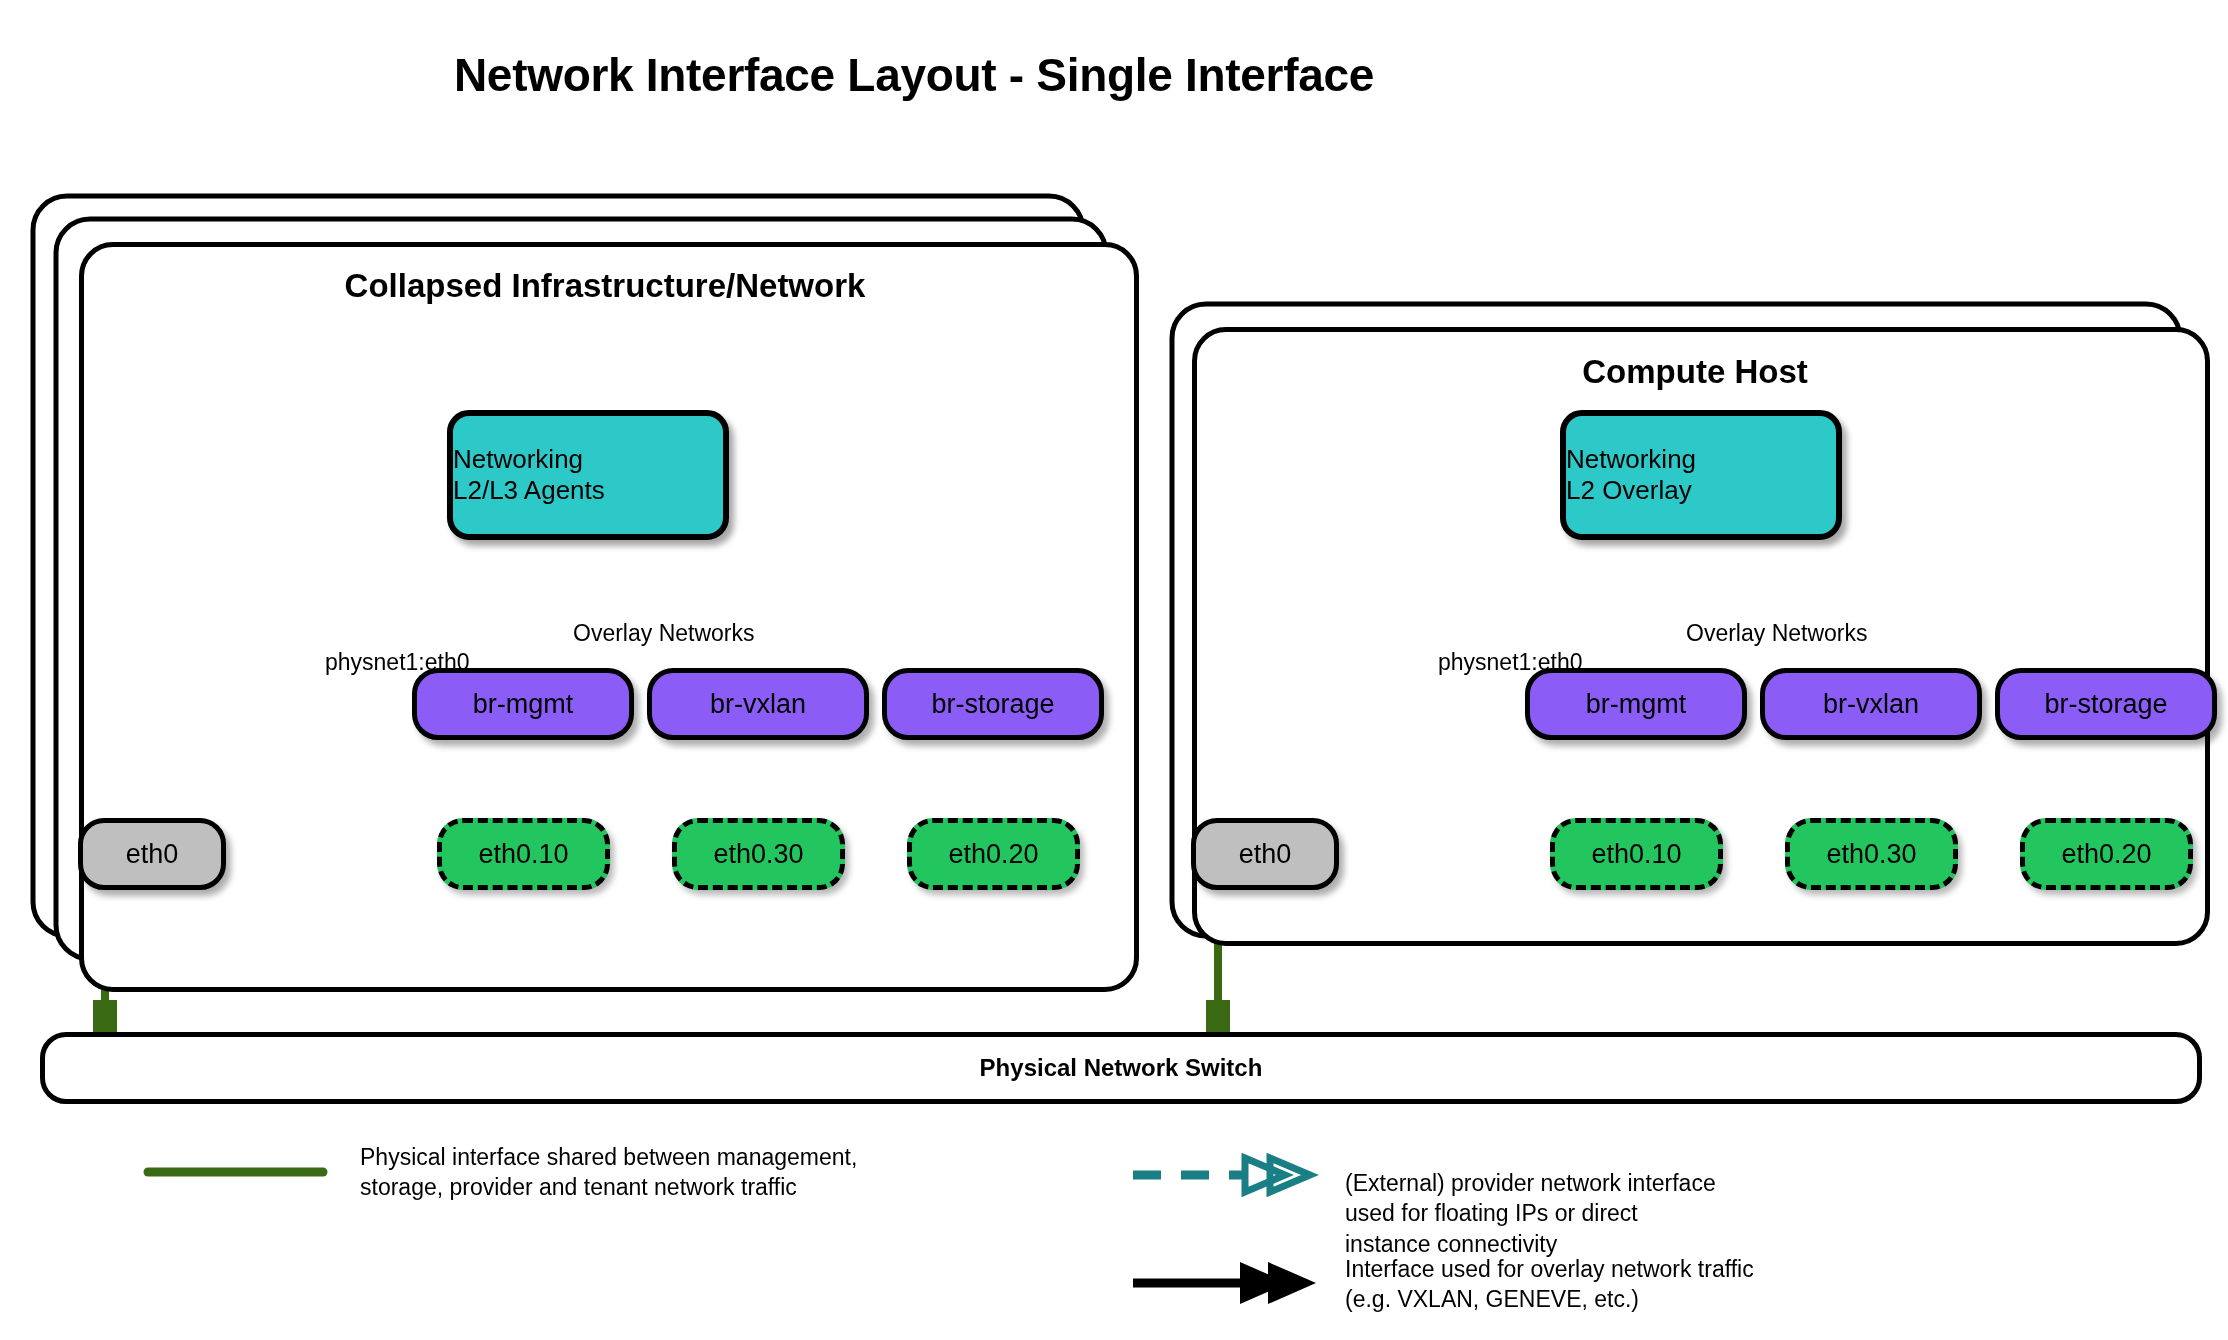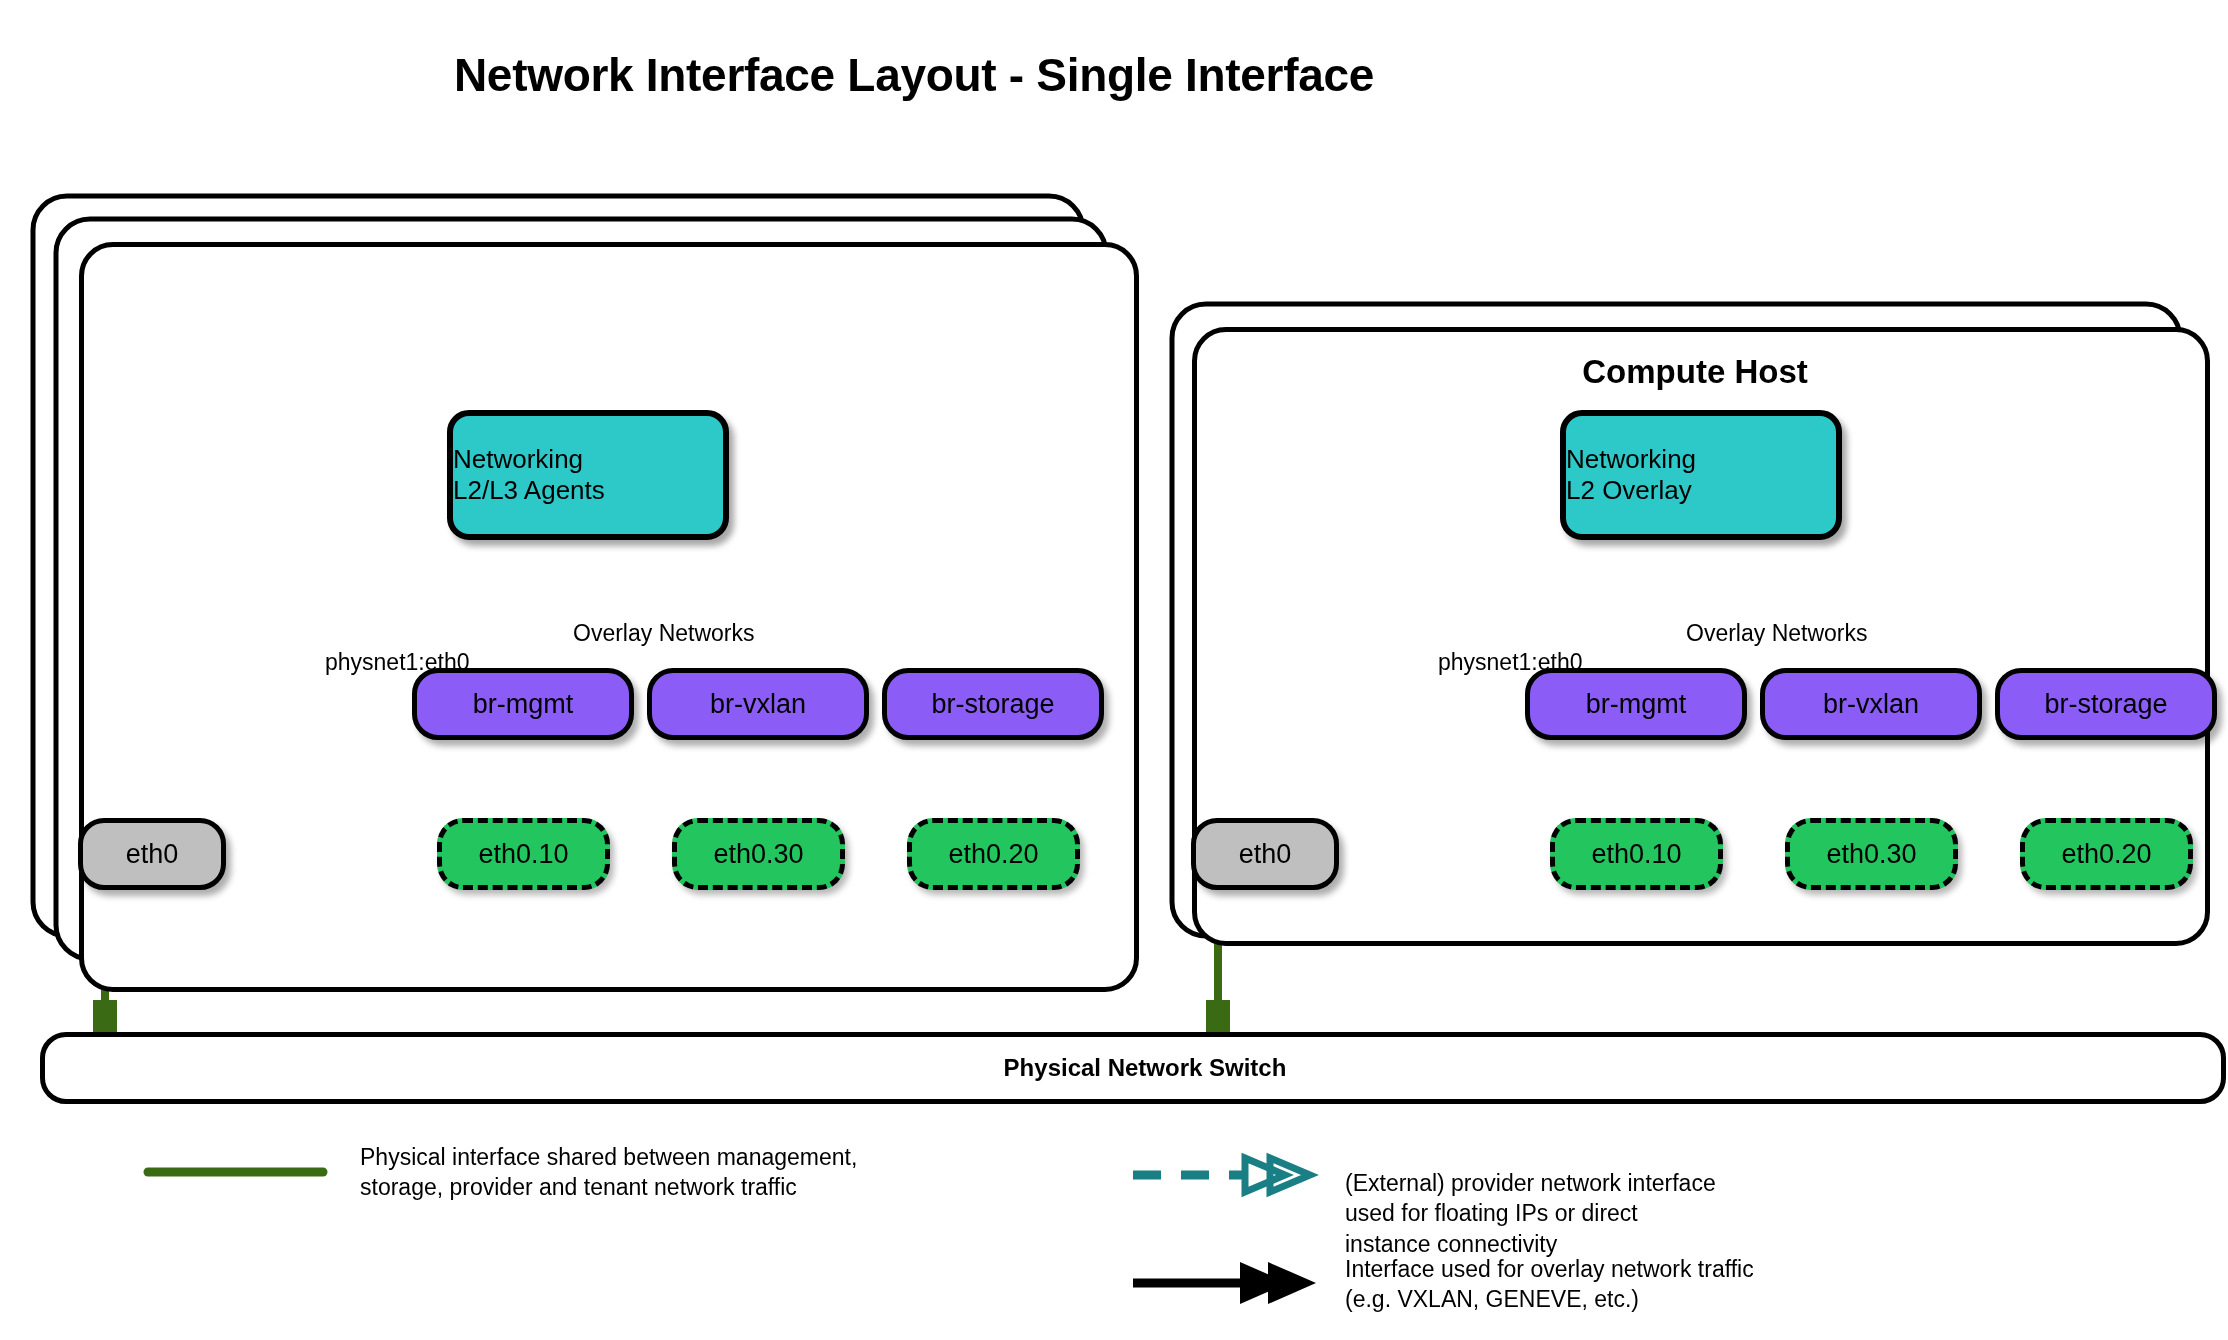--- a/index.html
+++ b/index.html
@@ -30,21 +30,21 @@
        box-shadow:5px 6px 6px rgba(0,0,0,.32);}
   .vlan{position:absolute;border:5px dashed #000;border-radius:26px;background:#22c55e;
         display:flex;align-items:center;justify-content:center;font-size:27px;
         box-shadow:4px 5px 6px rgba(0,0,0,.28);}
 
   .edge-label{position:absolute;font-size:23px;white-space:nowrap;margin-top:48px;}
 
   
   .switch-bar{position:absolute;border:5px solid #000;border-radius:26px;background:#fff;
               display:flex;align-items:center;justify-content:center;
-              font-size:24px;font-weight:bold;padding-left:24px;}
+              font-size:24px;font-weight:bold;}
 
   
   .legend-text{position:absolute;font-size:23px;line-height:1.32;white-space:pre-line;}
 </style>
 </head>
 <body>
 
 <div class="abs" id="title">Network Interface Layout - Single Interface</div>
 
 <svg xmlns="http://www.w3.org/2000/svg">
@@ -137,20 +137,21 @@
   <g>
     <line x1="1133" y1="1283" x2="1258" y2="1283" stroke="#000" stroke-width="9"></line>
     <path d="M 1240 1262 L 1288 1283 L 1240 1304 Z" fill="#000"></path>
     <path d="M 1268 1262 L 1316 1283 L 1268 1304 Z" fill="#000"></path>
   </g>
 </svg>
 
 <div class="abs host-card" style="left:79px;top:242px;width:1050px;height:740px;"></div>
 
 <div class="host-title" style="left:140px;top:266px;width:930px;">
+  <div>Collapsed Infrastructure/Network</div>
 </div>
 
 <div class="agent-box" style="left:447px;top:410px;width:270px;height:118px;">
   <div>Networking</div>
   <div>L2/L3 Agents</div>
 </div>
 
 <div class="edge-label" style="left:325px;top:601px;">physnet1:eth0</div>
 <div class="edge-label" style="left:573px;top:572px;">Overlay Networks</div>
 

